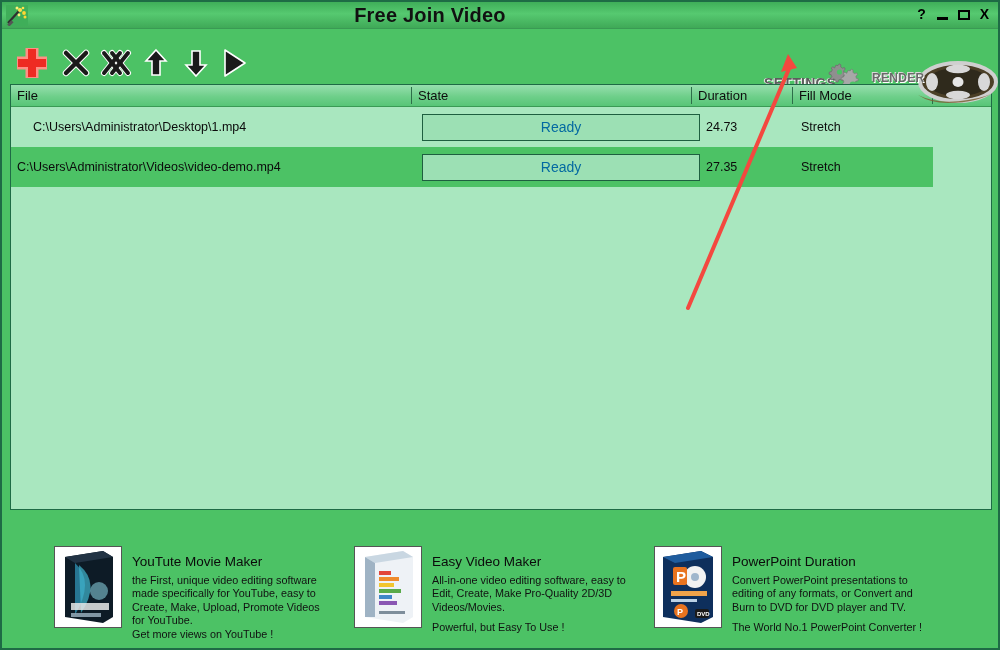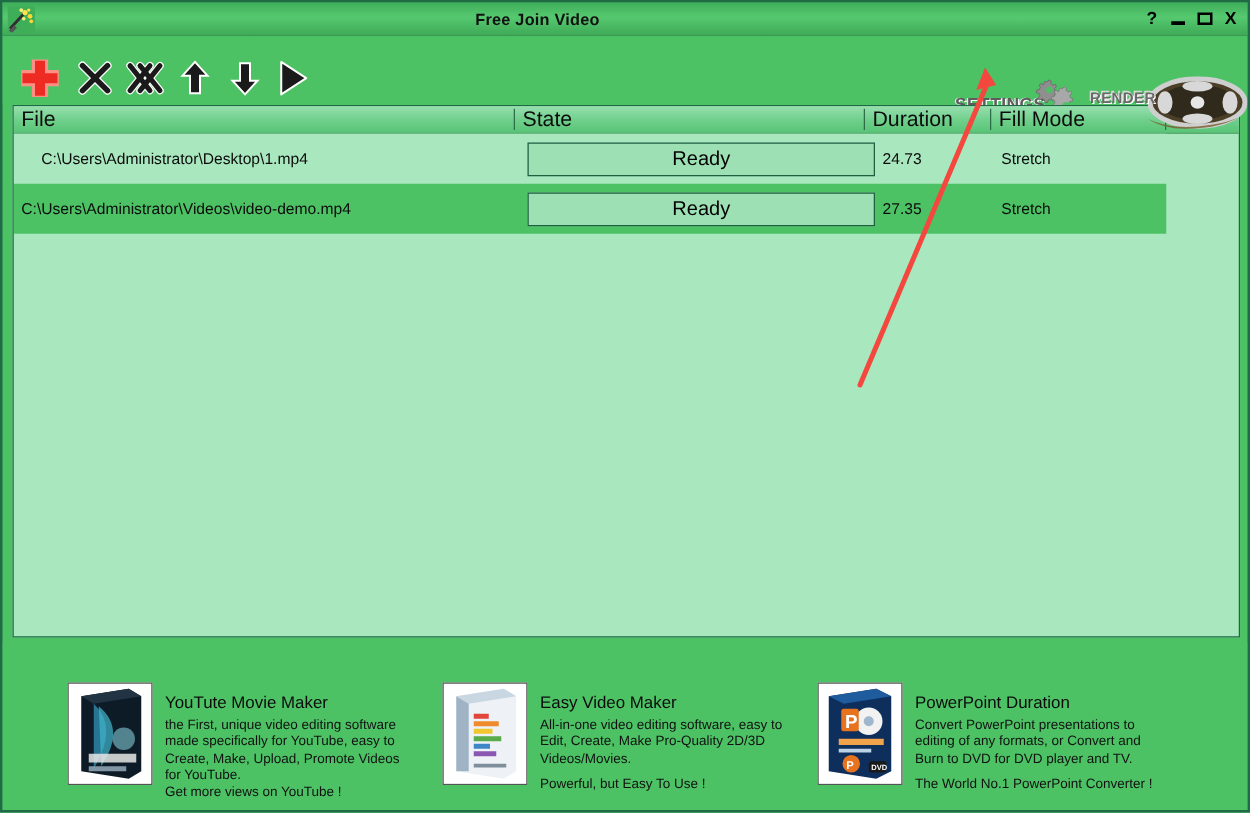--- a/index.html
+++ b/index.html
@@ -28,21 +28,21 @@
     border-bottom: 1px solid #3a9a54;
   }
   #app-icon {
     position: absolute; left: 4px; top: 3px;
     width: 22px; height: 21px;
   }
   #title-text {
     position: absolute; left: 0; top: 0;
     width: 856px; height: 27px;
     line-height: 27px; text-align: center;
-    font-size: 13px; font-weight: bold; color: #111;
+    font-size: 20px; font-weight: bold; color: #111;
     letter-spacing: .2px;
   }
   .win-btn {
     position: absolute; top: 4px;
     width: 17px; height: 17px;
     line-height: 17px; text-align: center;
     font-size: 13px; font-weight: bold; color: #000;
     cursor: pointer; user-select: none;
   }
   #win-help { right: 68px; font-size: 14px; }
@@ -112,21 +112,21 @@
     overflow: hidden;
   }
   #list-header {
     position: relative;
     height: 22px;
     background: linear-gradient(to bottom, #97dfae 0%, #6ecf8a 55%, #58c577 100%);
     border-bottom: 1px solid #3a9a54;
   }
   .col-head {
     position: absolute; top: 0; height: 21px; line-height: 21px;
-    font-size: 17px; color: #0d0d0d; padding-left: 6px;
+    font-size: 13px; color: #0d0d0d; padding-left: 6px;
     white-space: nowrap;
   }
   .col-div {
     position: absolute; top: 2px; width: 1px; height: 17px;
     background: #2d6e49;
   }
   .list-row {
     position: relative; height: 40px; width: 922px;
   }
   .row-even { background: #a9e7bf; }
@@ -135,21 +135,21 @@
     position: absolute; top: 0; height: 40px; line-height: 40px;
     font-size: 12.5px; color: #0b0b0b; white-space: nowrap;
     overflow: hidden; padding-left: 6px;
   }
   .state-box {
     position: absolute; left: 411px; top: 7px;
     width: 278px; height: 27px;
     border: 1px solid #1e5f40;
     background: #9ce0b4;
     line-height: 25px; text-align: center;
-    font-size: 16px; color: #000000;
+    font-size: 14px; color: #0369a1;
   }
   #list-body { position: relative; }
 
   
   #annotation-arrow {
     position: absolute; left: 0; top: 0;
     width: 1000px; height: 650px;
     pointer-events: none; z-index: 50;
   }
 

